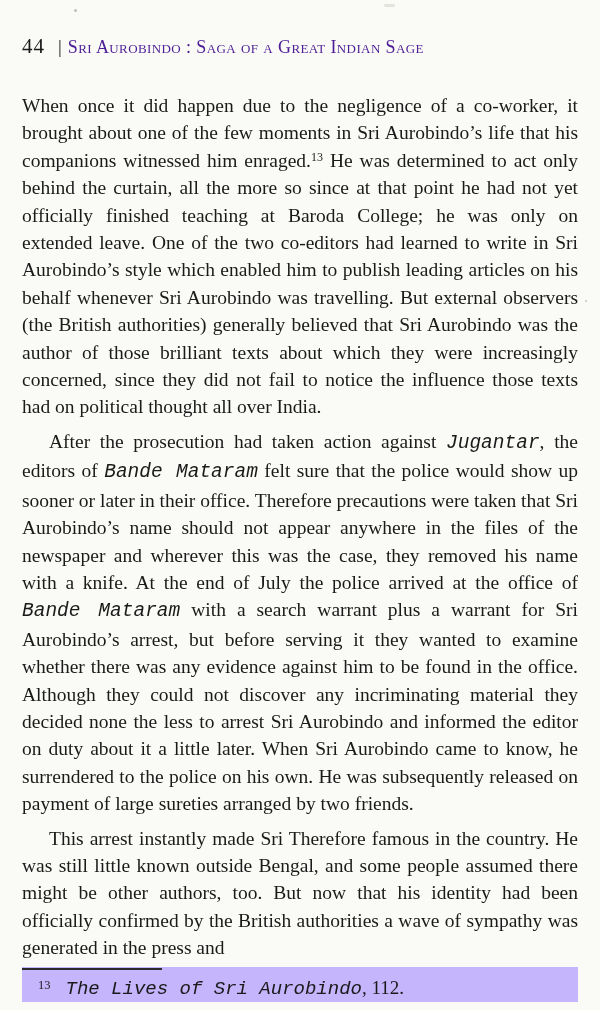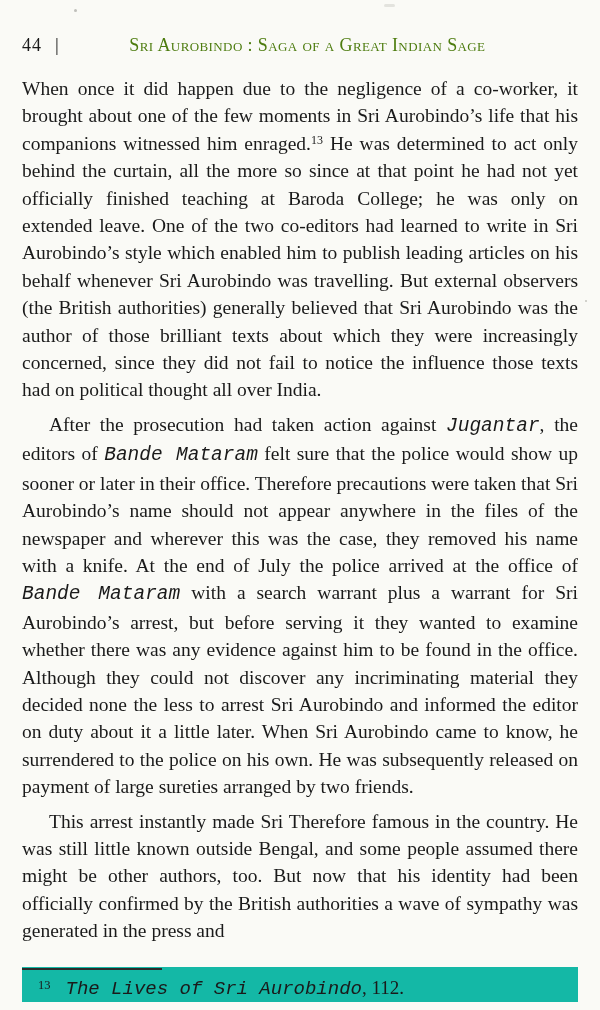--- a/index.html
+++ b/index.html
@@ -15,50 +15,49 @@
     width: 600px; height: 1010px;
     box-sizing: border-box;
     padding: 34px 22px 0 22px;
     background: #fafaf6;
   }
   .header {
     display: flex;
     align-items: baseline;
     white-space: nowrap;
   }
-  .pagenum { font-size: 18px; letter-spacing: 1px; }
+  .pagenum { font-size: 21px; letter-spacing: 1px; }
   .bar { margin: 0 6px 0 13px; font-size: 19px; color: #222; }
   .title {
     flex: 1;
-    text-align: center;
     font-variant: small-caps;
     font-size: 18px;
     letter-spacing: 0.4px;
     padding-right: 28px;
-    color: #4d7c0f;
+    color: #4c1d95;
     font-family: Liberation Serif, serif;
   }
   .body-text {
-    margin-top: 19px;
+    margin-top: 33px;
     font-size: 19.5px;
     line-height: 27.4px;
     text-align: justify;
   }
   .body-text p { margin: 0 0 7px 0; }
   .body-text p.indent { text-indent: 27px; }
   sup.fnref {
     font-size: 12px;
     line-height: 0;
     vertical-align: 6px;
   }
   em { font-style: italic; font-family: Liberation Mono, monospace; }
   .footnote {
     position: absolute;
     left: 22px; right: 22px; bottom: 8px;
-    background: #14b8a6;
+    background: #c4b5fd;
     font-size: 19px;
     line-height: 25px;
     padding-top: 1px;
   }
   .fn-rule {
     width: 140px;
     border-top: 2px solid #2b2b2b;
     margin-bottom: 3px;
   }
   .fn-line { padding-left: 16px; }

